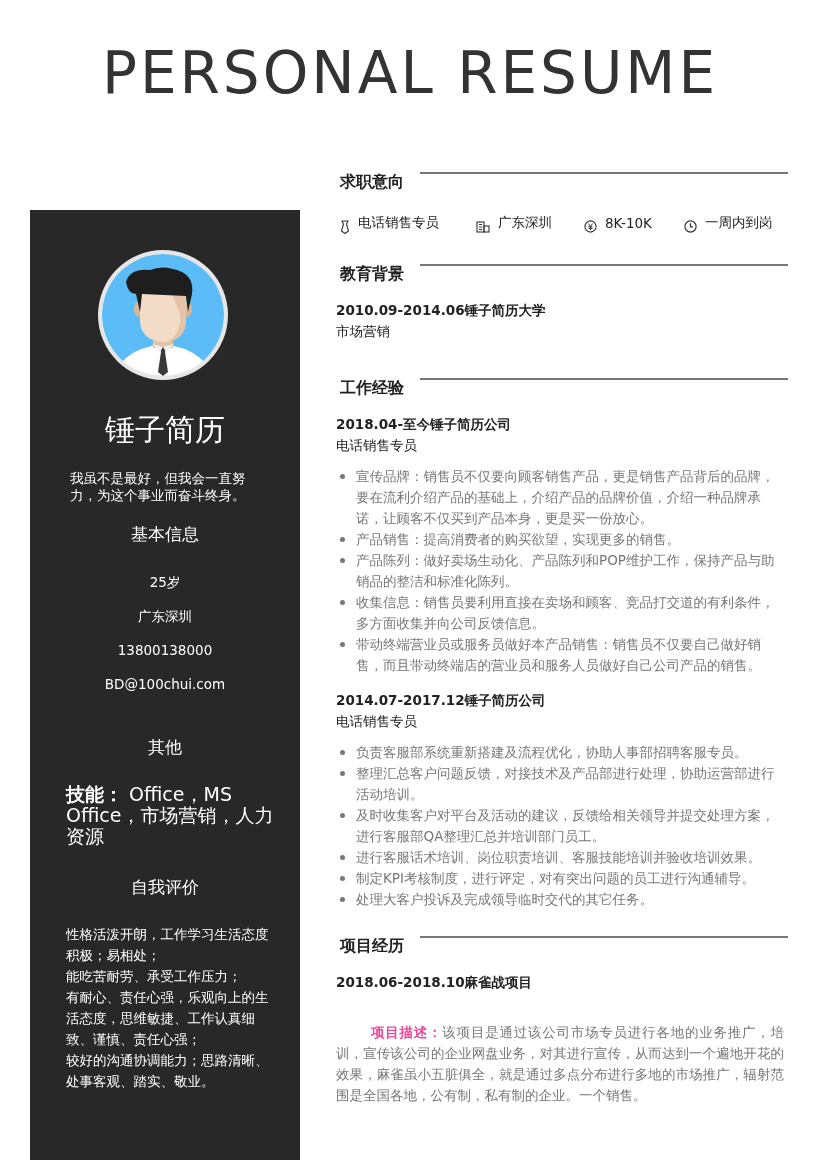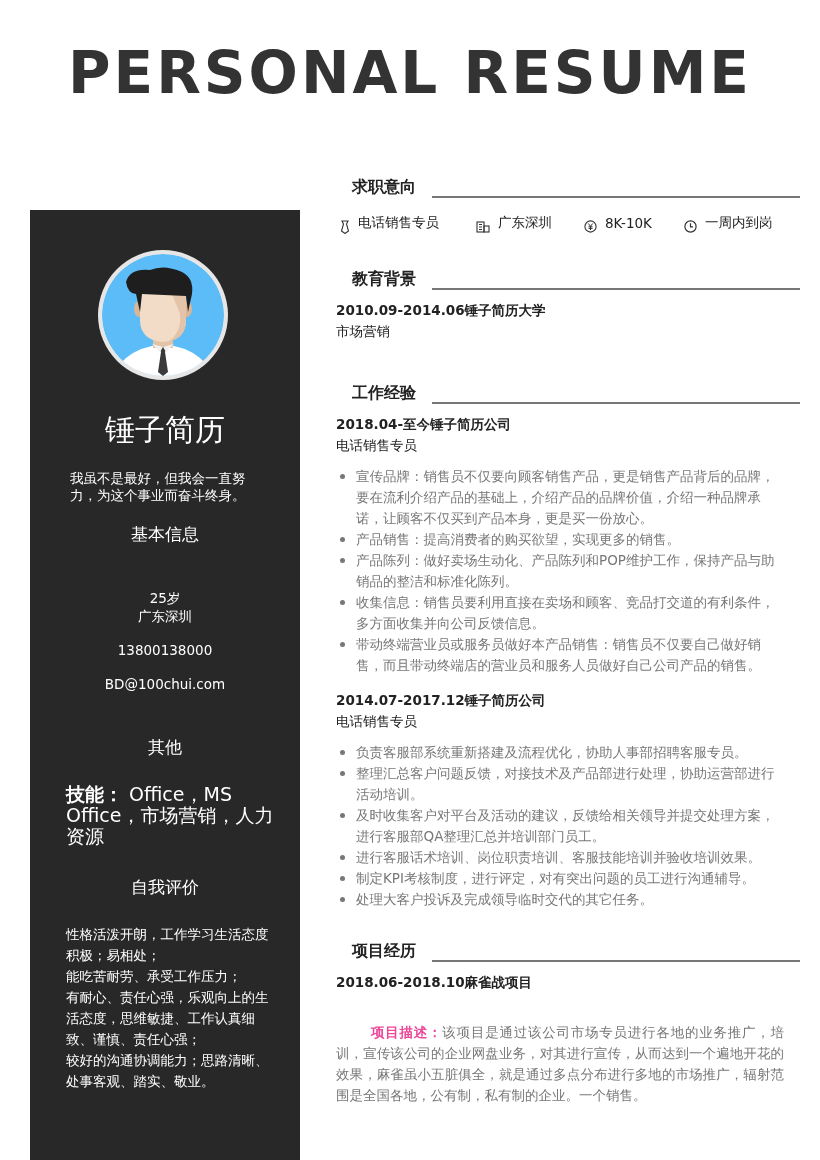--- a/index.html
+++ b/index.html
@@ -2,21 +2,21 @@
 <html><head>
 <meta charset="utf-8">
 <style>
   * { margin: 0; padding: 0; box-sizing: border-box; }
   html, body { width: 820px; height: 1160px; background: #ffffff; overflow: hidden; }
   body { font-family: "DejaVu Sans", "Liberation Sans", sans-serif; position: relative; color: #222; }
 
   .page-title {
     position: absolute; left: 0; top: 38px; width: 820px; text-align: center;
     font-family: "DejaVu Sans", sans-serif; font-size: 58px; letter-spacing: 3px;
-    color: #333333; font-weight: bold; line-height: 70px;
+    color: #333333; font-weight: normal; line-height: 70px;
   }
 
   
   .sidebar {
     position: absolute; left: 30px; top: 170px; width: 270px; height: 1144px;
     background: #282828; color: #ffffff; margin-top: 40px;
   }
   .avatar-wrap {
     position: absolute; left: 68px; top: 40px; width: 130px; height: 130px;
     border-radius: 50%; background: #e6e6e6; padding: 4px;
@@ -44,21 +44,21 @@
   }
   .other-block b { font-weight: bold; }
   .self-eval {
     position: absolute; left: 36px; top: 714px; width: 205px;
     font-size: 13.5px; line-height: 21px; color: #ffffff;
   }
   .self-eval p { margin: 0; }
 
   
   .main { position: absolute; left: 336px; top: 170px; width: 448px; }
-  .sec-head { position: absolute; left: 16px; width: 448px; height: 26px; display: flex; align-items: flex-end; }
+  .sec-head { position: absolute; left: 4px; width: 448px; height: 26px; display: flex; align-items: flex-start; }
   .sec-title { font-size: 16px; font-weight: bold; color: #222; white-space: nowrap; }
   .sec-line { flex: 1; height: 2px; background: #777; margin-left: 16px; }
 
   .intent-row { position: absolute; left: 0; top: 42px; width: 448px; height: 24px; }
   .intent-item { position: absolute; top: 0; display: flex; align-items: center; font-size: 13.5px; color: #222; }
   .intent-item svg { margin-right: 8px; margin-top: 8px; }
 
   .entry-head { position: absolute; left: 0; width: 448px; display: flex; font-size: 13.5px; font-weight: bold; color: #222; line-height: 20px; }
   .entry-sub { position: absolute; left: 0; font-size: 13.5px; color: #222; line-height: 20px; }
 
@@ -98,21 +98,21 @@
       <path d="M70 40 L84 40 L84 66 Q84 84 66 88 Q80 78 78 60 Z" fill="#e4c4a8"></path>
 
       <path d="M24 28 Q28 14 48 16 Q62 10 80 18 Q92 24 90 40 L86 58 L84 42 L40 40 L38 58 L34 40 Q26 40 24 28 Z" fill="#1e1e1e"></path>
     </svg>
   </div>
 
   <div class="name">锤子简历</div>
   <div class="motto">我虽不是最好，但我会一直努力，为这个事业而奋斗终身。</div>
 
   <div class="side-heading" style="top:312px">基本信息</div>
-  <div class="basic-item" style="top:378px">25岁</div>
+  <div class="basic-item" style="top:362px">25岁</div>
   <div class="basic-item" style="top:396px">广东深圳</div>
   <div class="basic-item" style="top:430px">13800138000</div>
   <div class="basic-item" style="top:464px">BD@100chui.com</div>
 
   <div class="side-heading" style="top:525px">其他</div>
   <div class="other-block">
     <div><b>技能：</b><span> Office，MS Office，市场营销，人力资源</span></div>
   </div>
 
   <div class="side-heading" style="top:665px">自我评价</div>

